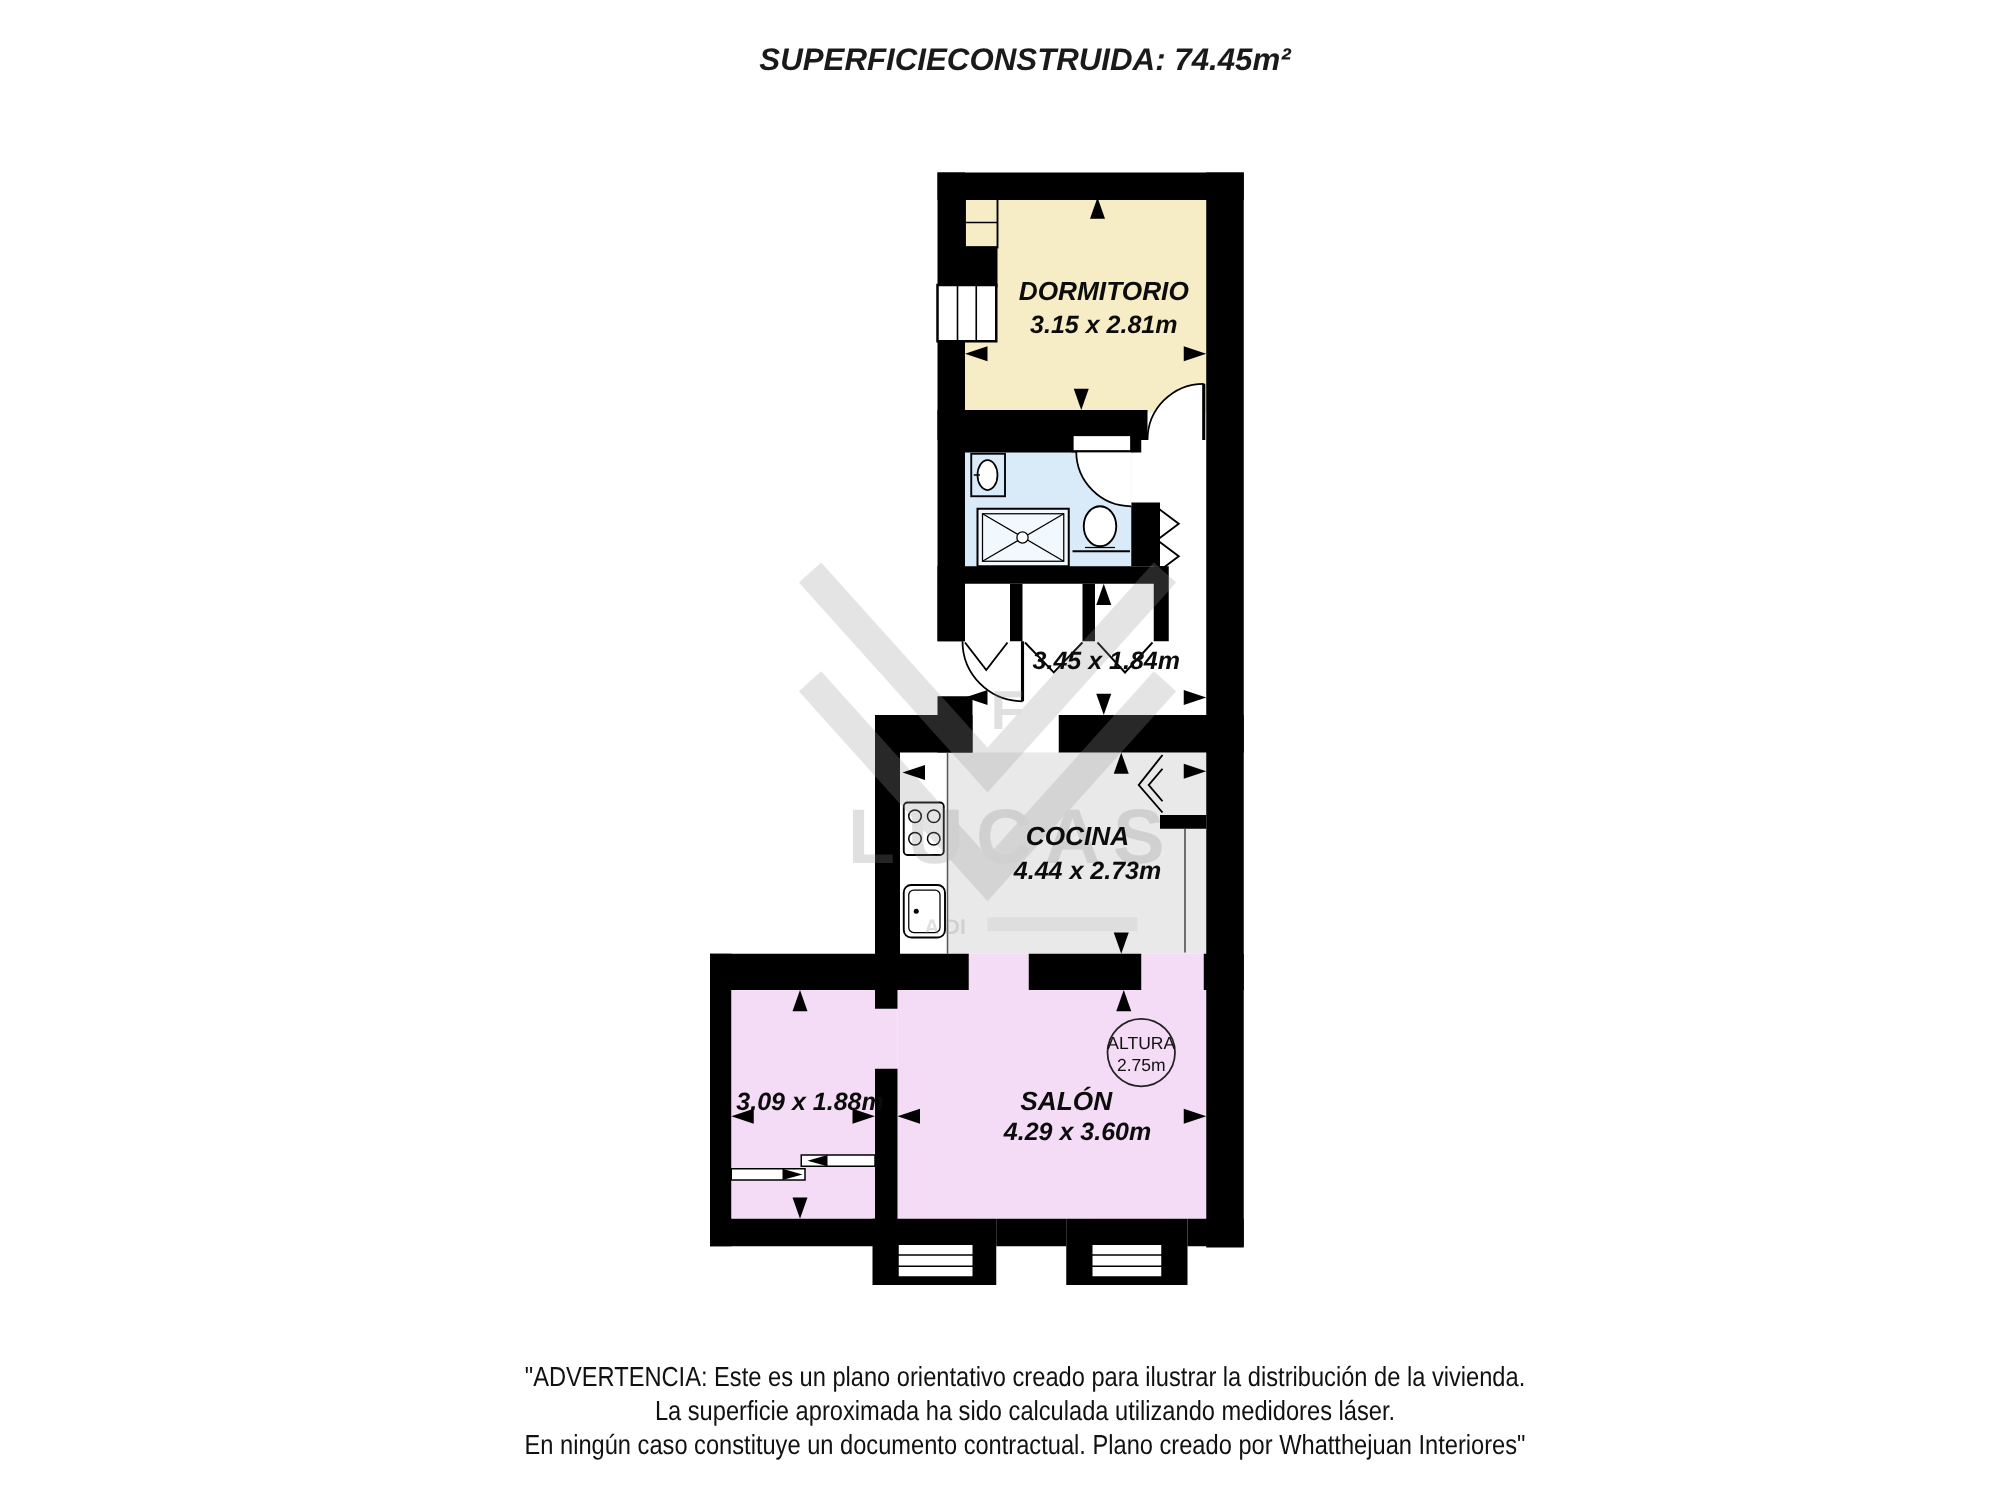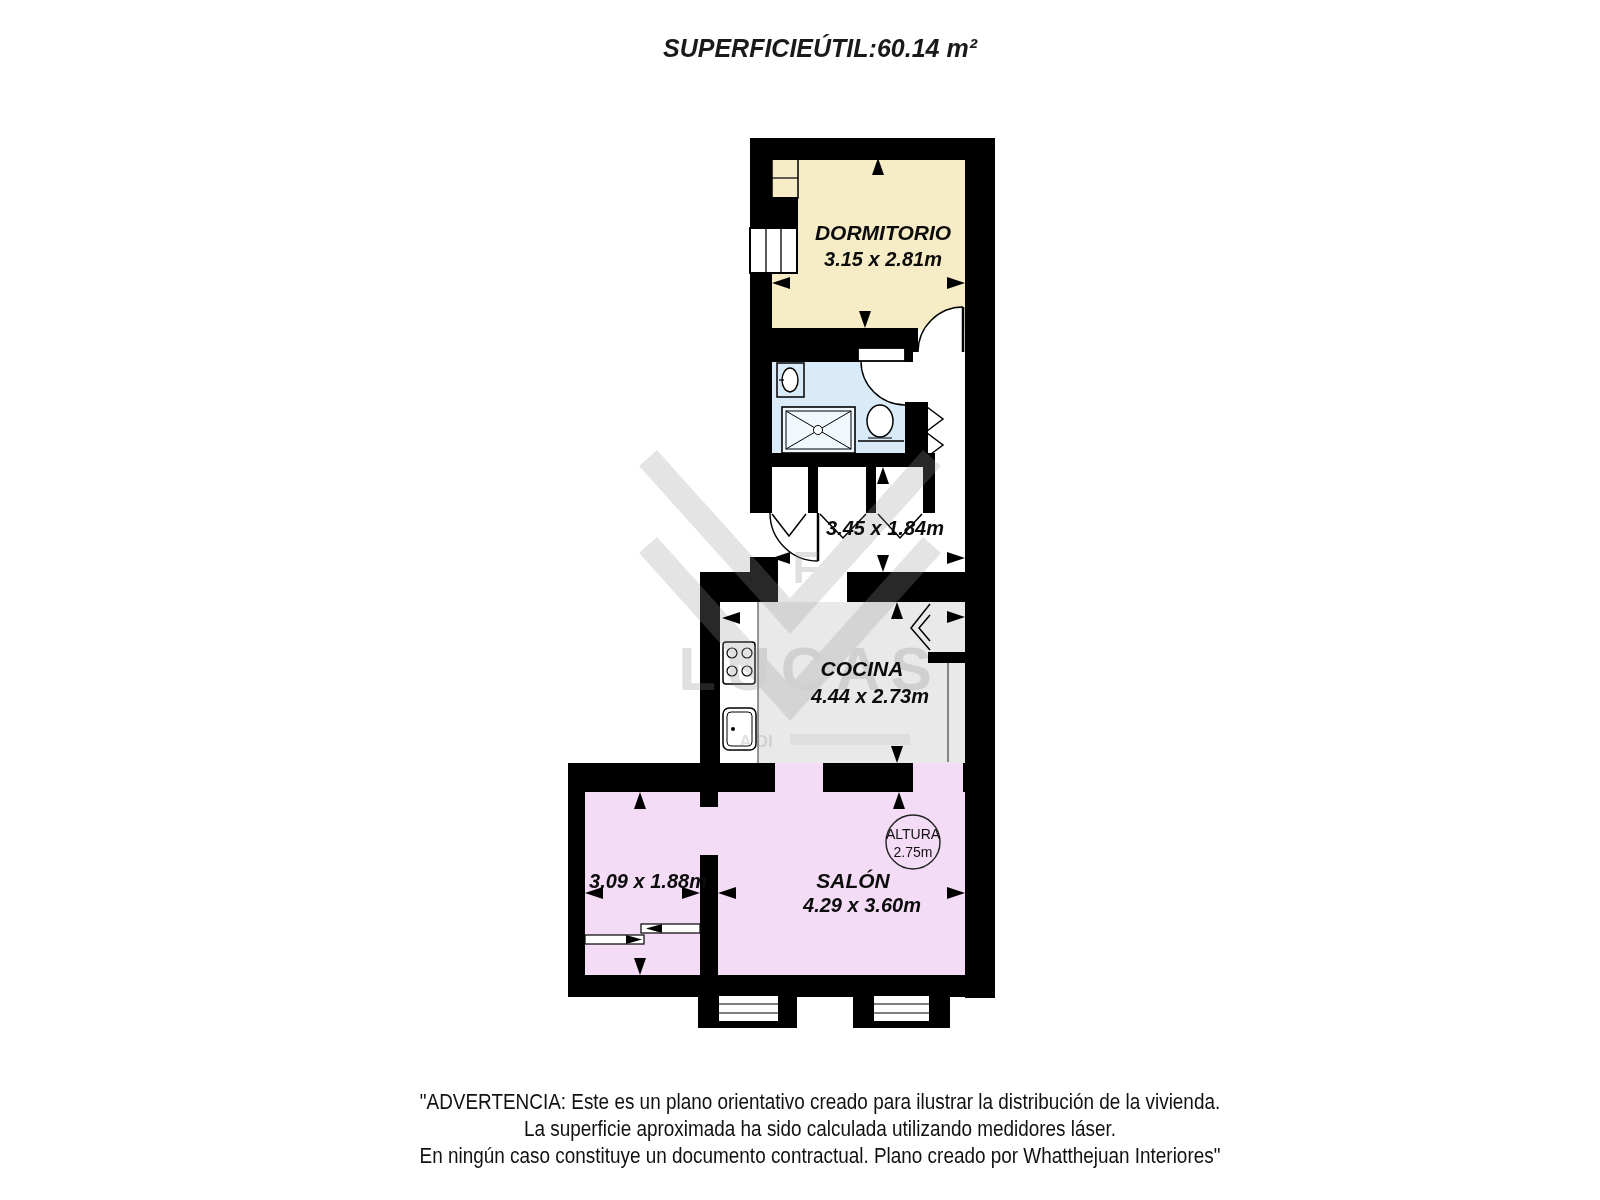--- a/index.html
+++ b/index.html
@@ -13,21 +13,21 @@
              font-size:21px;fill:#0c0c0c;text-anchor:middle;}
   .room-dims{font-family:"Liberation Sans",sans-serif;font-weight:bold;font-style:italic;
              font-size:20px;fill:#0c0c0c;text-anchor:middle;}
   .altura-text{font-family:"Liberation Sans",sans-serif;font-size:14px;fill:#111;text-anchor:middle;}
   .wm-text{font-family:"Liberation Sans",sans-serif;font-weight:bold;fill:#8a8a8a;text-anchor:middle;}
 </style>
 </head>
 <body>
 
 <div class="header">
-  <div>SUPERFICIEÚTIL:60.14 m²</div>
+  <div>SUPERFICIECONSTRUIDA: 74.45m²</div>
 </div>
 
 <svg width="1600" height="1200" viewBox="0 0 1600 1200">
 
   <g>
     <rect x="770" y="155" width="197" height="175" fill="#f6ecc6"></rect>
     <rect x="772" y="353" width="133" height="107" fill="#d9ebf8"></rect>
     <rect x="720" y="602" width="245" height="161" fill="#e9e9e9"></rect>
     <rect x="720" y="602" width="38" height="161" fill="#ffffff"></rect>
     <rect x="718" y="792" width="247" height="183" fill="#f4dcf6"></rect>

